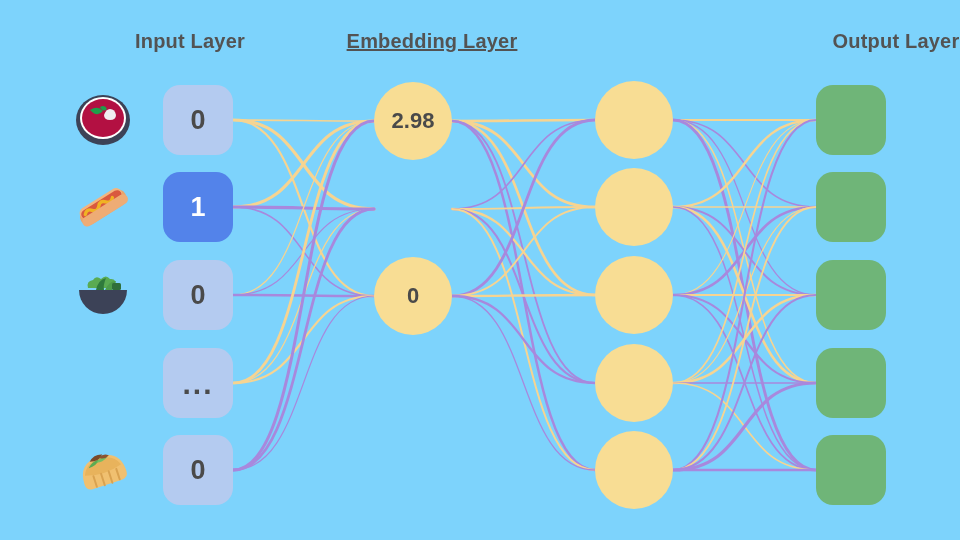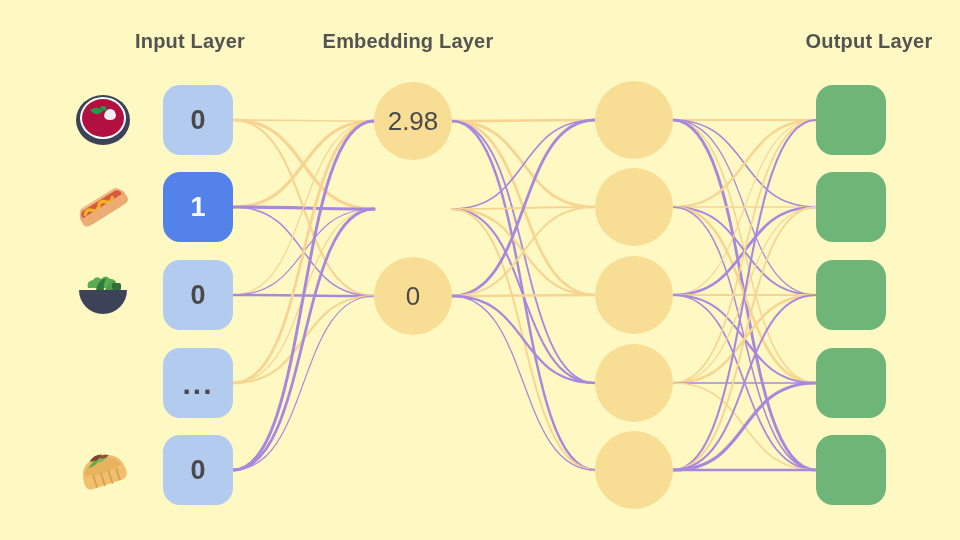--- a/index.html
+++ b/index.html
@@ -11,42 +11,42 @@
   body {
     width: 960px;
     height: 540px;
     font-family: "Liberation Sans", sans-serif;
     overflow: hidden;
   }
   #diagram {
     position: relative;
     width: 960px;
     height: 540px;
-    background: #fef9c3;
+    background: #7dd3fc;
   }
   #edge-layer {
     position: absolute;
     left: 0;
     top: 0;
     width: 960px;
     height: 540px;
     pointer-events: none;
   }
   .layer-title {
     position: absolute;
     font-size: 20px;
     font-weight: bold;
     color: #535353;
     white-space: nowrap;
     transform: translateX(-50%);
     letter-spacing: 0.2px;
   }
   #title-input  { left: 190px; top: 30px; }
-  #title-embed  { left: 408px; top: 30px; }
-  #title-output { left: 869px; top: 30px; }
+  #title-embed  { left: 432px; top: 30px; text-decoration: underline; }
+  #title-output { left: 896px; top: 30px; }
 
   .icon-cell {
     position: absolute;
     width: 62px;
     height: 62px;
     transform: translate(-50%, -50%);
     display: flex;
     align-items: center;
     justify-content: center;
   }
@@ -73,22 +73,23 @@
   .node-circle {
     position: absolute;
     width: 78px;
     height: 78px;
     border-radius: 50%;
     background: #f8dd94;
     transform: translate(-50%, -50%);
     display: flex;
     align-items: center;
     justify-content: center;
-    font-size: 26px;
+    font-size: 22px;
     color: #4a4a4a;
+    font-weight: bold;
   }
 </style>
 </head>
 <body>
 
 <div id="diagram">
 
   <svg id="edge-layer" viewBox="0 0 960 540" width="960" height="540" aria-hidden="true">
       <path d="M233,120 C310.55,120 296.45,121 374,121" stroke="#f7d491" stroke-width="1.7284560561180116" fill="none" stroke-linecap="round"></path>
       <path d="M233,120 C310.55,120 296.45,209 374,209" stroke="#f7d491" stroke-width="3.172892987728119" fill="none" stroke-linecap="round"></path>

